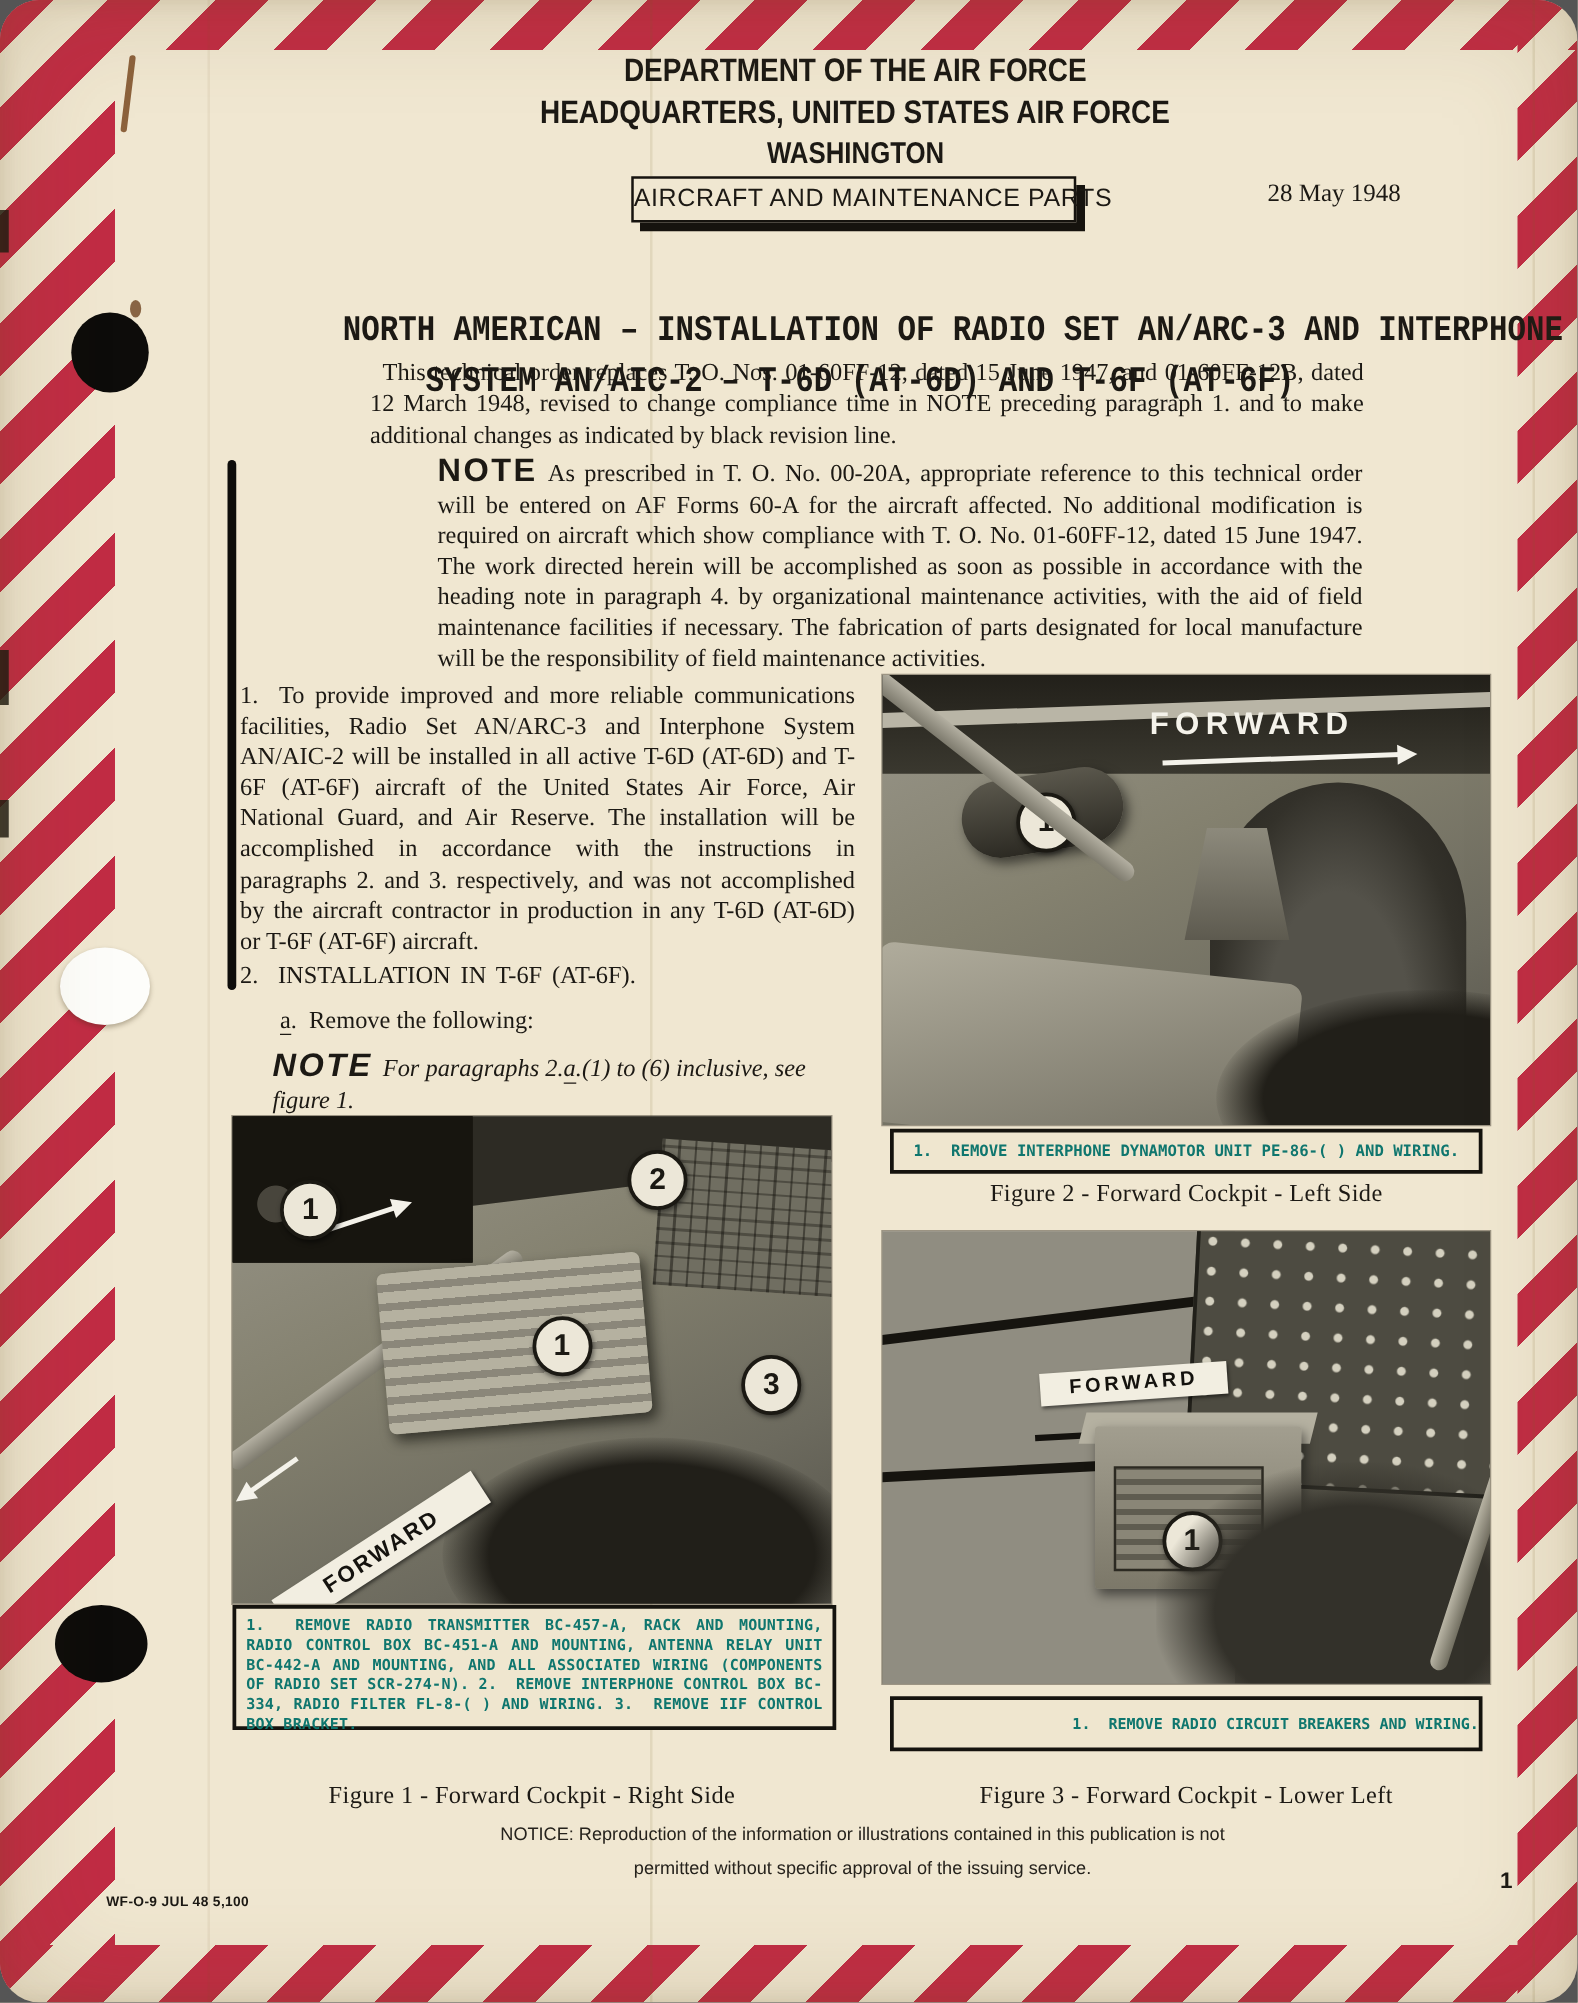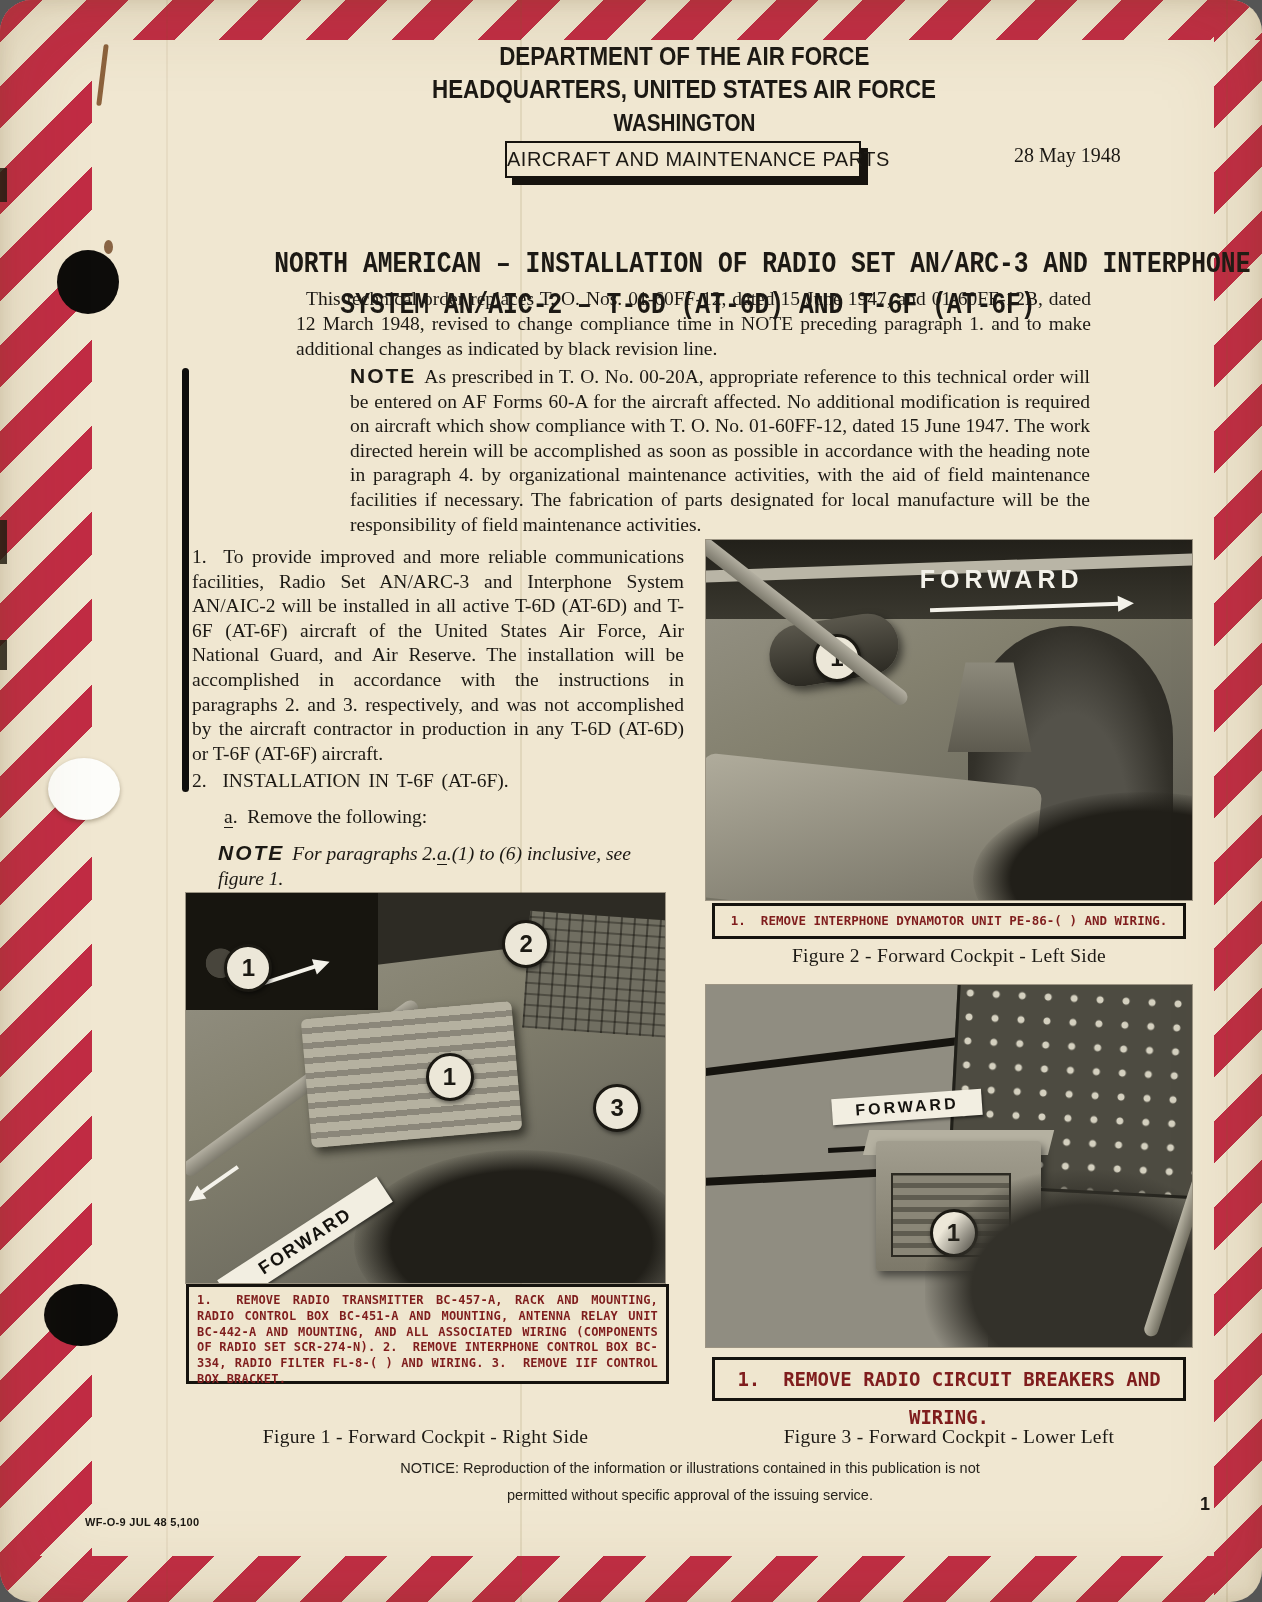--- a/index.html
+++ b/index.html
@@ -44,21 +44,21 @@
   .to-no .no{font-family:"Liberation Sans",sans-serif;font-weight:bold;letter-spacing:2px;}
   .to-no .num{font-family:"Liberation Serif",serif;font-size:19px;letter-spacing:1px;}
   .date{position:absolute;left:1014px;top:144px;font-size:20px;}
   
   .title{position:absolute;left:188px;top:198px;width:1000px;text-align:center;
         font-family:Liberation Mono, monospace;font-weight:bold;line-height:38px;margin-top:48px;}
   .title span{display:inline-block;transform:scaleX(.85);transform-origin:center;white-space:nowrap;font-size:29px;}
   
   .intro{position:absolute;left:296px;top:286px;width:795px;font-size:19.5px;line-height:25px;text-align:justify;text-indent:10px;}
   .note1{position:absolute;left:350px;top:364px;width:740px;font-size:19.5px;line-height:24.6px;text-align:justify;}
-  .notelbl{font-family:"Liberation Sans",sans-serif;font-weight:bold;font-size:21px;letter-spacing:2px;padding-right:8px;}
+  .notelbl{font-family:"Liberation Sans",sans-serif;font-weight:bold;font-size:26px;letter-spacing:2px;padding-right:8px;}
   .revbar{position:absolute;left:182px;top:368px;width:7px;height:424px;background:#0e0d0b;border-radius:4px;}
   .para1{position:absolute;left:192px;top:545px;width:492px;font-size:19.5px;line-height:24.6px;text-align:justify;}
   .h2{position:absolute;left:192px;top:770px;font-size:19.5px;word-spacing:3px;}
   .item-a{position:absolute;left:224px;top:806px;font-size:19.5px;}
   .item-a .ul, .note2 .ul{border-bottom:1.5px solid #1c1914;}
   .note2{position:absolute;left:218px;top:840px;width:450px;font-size:19.5px;line-height:25px;font-style:italic;}
   
   .photo{position:absolute;overflow:hidden;background:
       linear-gradient(155deg,#99968a 0%,#84816f 40%,#6c6a5e 75%,#55534a 100%);
       box-shadow:0 0 0 1px rgba(30,25,15,.4);}
@@ -69,21 +69,21 @@
   .arrow-line{height:4px;background:#f4f2ea;}
   .arrow-line::after{content:"";position:absolute;right:-14px;top:-6px;
       border-left:16px solid #f4f2ea;border-top:8px solid transparent;border-bottom:8px solid transparent;}
   .arrow-dark{height:5px;background:#14120e;}
   .arrow-dark::after{content:"";position:absolute;right:-16px;top:-7px;
       border-left:18px solid #14120e;border-top:9px solid transparent;border-bottom:9px solid transparent;}
   .callout{width:42px;height:42px;border-radius:50%;background:#ece7d8;border:3px solid #1b1913;
       color:#1b1913;font-family:"Liberation Sans",sans-serif;font-weight:bold;font-size:24px;
       text-align:center;line-height:42px;box-shadow:1px 2px 4px rgba(0,0,0,.5);}
   .callout-box{position:absolute;border:3px solid #15130e;background:#efe6cf;
-      font-family:"DejaVu Sans Mono",monospace;font-weight:bold;color:#7f1d1d;}
+      font-family:"DejaVu Sans Mono",monospace;font-weight:bold;color:#0f766e;}
   .caption{position:absolute;text-align:center;font-size:19.5px;letter-spacing:.3px;}
   
   .f1-panel{left:0;top:0;width:40%;height:30%;background:
       radial-gradient(circle 24px at 18% 60%,#48453c 60%,#17150f 63%) ,
       radial-gradient(circle 18px at 45% 35%,#504d42 60%,#17150f 63%),
       radial-gradient(circle 16px at 70% 65%,#44413a 60%,#17150f 63%),#23211b;}
   .f1-radio{left:25%;top:30%;width:44%;height:33%;transform:rotate(-5deg);border-radius:6px;
       background:repeating-linear-gradient(0deg,#b5b1a0 0 9px,#8b877a 9px 15px);
       box-shadow:4px 6px 10px rgba(10,10,5,.6);}
   .f1-rpanel{right:-3%;top:6%;width:32%;height:30%;transform:rotate(4deg);background:
@@ -220,20 +220,20 @@
     <div class="f3-panel"></div>
     <div class="fwd-strip" style="left:26%;top:30%;width:150px;height:26px;font-size:16px;line-height:26px;letter-spacing:3px;transform:rotate(-4deg);">FORWARD</div>
     <div class="arrow-dark" style="left:25%;top:44%;width:150px;transform:rotate(-3deg);"></div>
     <div class="f3-boxlid"></div>
     <div class="f3-box"></div>
     <div class="f3-boxpanel"></div>
     <div class="callout" style="left:46%;top:62%;">1</div>
     <div class="f3-dark"></div>
     <div class="f3-tube"></div>
   </div>
-  <div class="callout-box" style="left:712px;top:1357px;width:468px;height:38px;font-size:19px;line-height:38px;text-align:center;">1.&nbsp; REMOVE RADIO CIRCUIT BREAKERS AND WIRING.</div>
+  <div class="callout-box" style="left:712px;top:1357px;width:468px;height:38px;font-size:12px;line-height:38px;text-align:right;">1.&nbsp; REMOVE RADIO CIRCUIT BREAKERS AND WIRING.</div>
   <div class="caption" style="left:706px;top:1426px;width:486px;">Figure 3 - Forward Cockpit - Lower Left</div>
 
   <div class="notice">NOTICE: Reproduction of the information or illustrations contained in this publication is not permitted without specific approval of the issuing service.</div>
   <div class="foot-code">WF-O-9 JUL 48 5,100</div>
   <div class="page-num">1</div>
 
 </div>
 
 </body></html>

